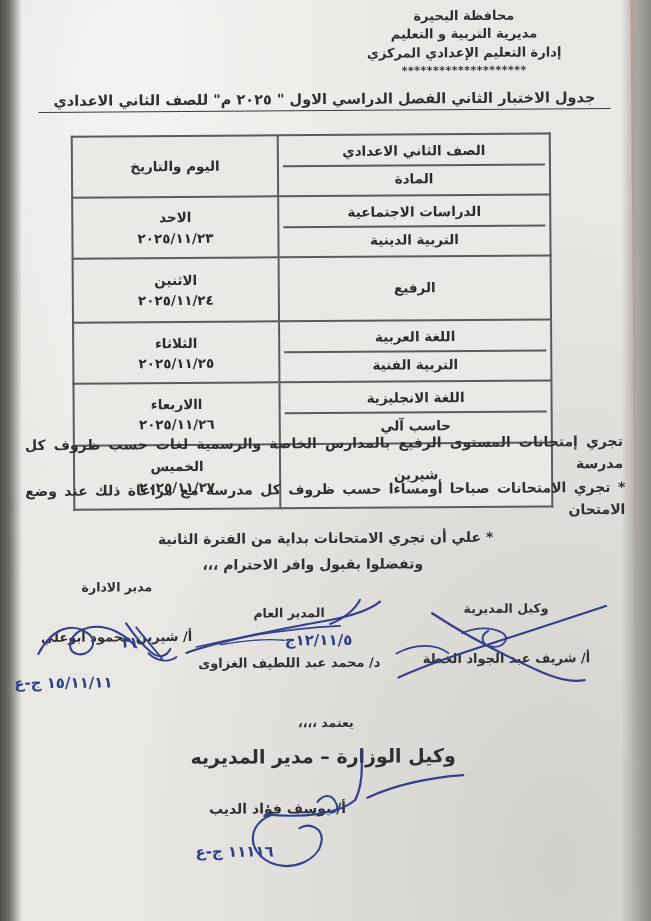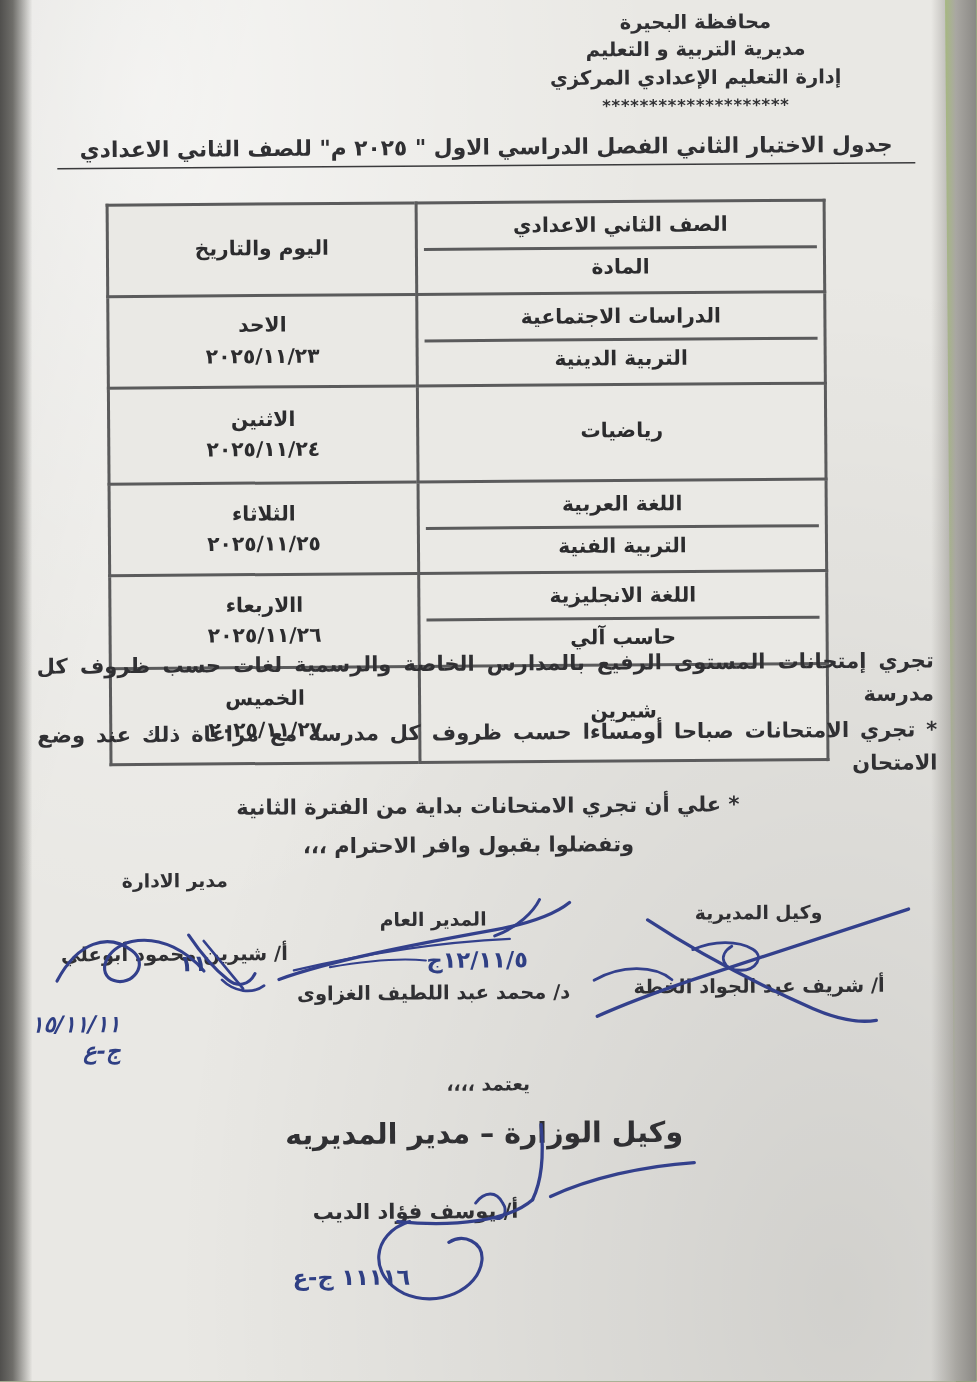--- a/index.html
+++ b/index.html
@@ -11,21 +11,21 @@
   body {
     font-family: "DejaVu Sans", "Liberation Sans", sans-serif;
   }
 
   
   #scan {
     position: relative;
     width: 651px;
     height: 921px;
     overflow: hidden;
-    background: #bef264;
+    background: #fca5a5;
   }
 
   
   #paper {
     position: absolute;
     left: -14px;
     top: -16px;
     width: 648px;
     height: 960px;
     background: #e9e8e4;
@@ -261,21 +261,21 @@
               <span class="subject-cell">التربية الدينية</span>
             </td>
             <td class="col-date">
               <div class="datelines">الاحد</div>
               <div class="datelines">٢٠٢٥/١١/٢٣</div>
             </td>
           </tr>
 
           <tr>
             <td class="col-subj tall">
-              <span>رياضيات</span>
+              <span>الرفيع</span>
             </td>
             <td class="col-date">
               <div class="datelines">الاثنين</div>
               <div class="datelines">٢٠٢٥/١١/٢٤</div>
             </td>
           </tr>
 
           <tr>
             <td class="col-subj stack">
               <span class="subject-cell">اللغة العربية</span>
@@ -357,21 +357,21 @@
       <path d="M40,44 C64,40 86,38 104,40" stroke-width="1.4"></path>
     </svg>
     <div class="hand hand-date" style="right:300px; top:631px;text-align:right;">١٢/١١/٥ج</div>
 
     <svg class="pen" style="right:30px; top:600px;" width="230" height="90" viewBox="0 0 230 90">
       <path d="M214,8 C170,22 120,38 70,54 C46,62 24,70 6,78" stroke-width="2.2"></path>
       <path d="M40,14 C70,34 110,56 150,74 C166,81 180,84 192,82" stroke-width="2.2"></path>
       <path d="M70,34 C84,28 100,28 110,34 C118,39 112,48 102,48 C90,48 86,38 96,32" stroke-width="1.9"></path>
       <path d="M4,54 C22,44 44,44 56,54" stroke-width="1.8"></path>
     </svg>
-    <div class="hand hand-date" style="right:572px; top:672px;font-style:italic;">١٥/١١/١١ ج-ع</div>
+    <div class="hand hand-date" style="right:540px; top:672px;">١٥/١١/١١ ج-ع</div>
 
     <svg class="pen" style="right:160px; top:744px;" width="250" height="130" viewBox="0 0 250 130">
       <path d="M118,6 C120,28 118,44 112,56" stroke-width="2.2"></path>
       <path d="M112,56 C96,70 60,74 22,70" stroke-width="2.2"></path>
       <path d="M124,54 C150,42 186,34 220,32" stroke-width="2.2"></path>
       <path d="M30,70 C4,78 2,106 26,118 C48,128 76,116 78,96 C79,84 66,78 56,84" stroke-width="2.1"></path>
       <path d="M74,58 C80,50 88,50 92,58 C96,64 92,70 86,68" stroke-width="1.9"></path>
     </svg>
     <div class="hand hand-date" style="right:380px; top:842px;">١١١١٦ ج-ع</div>
 

